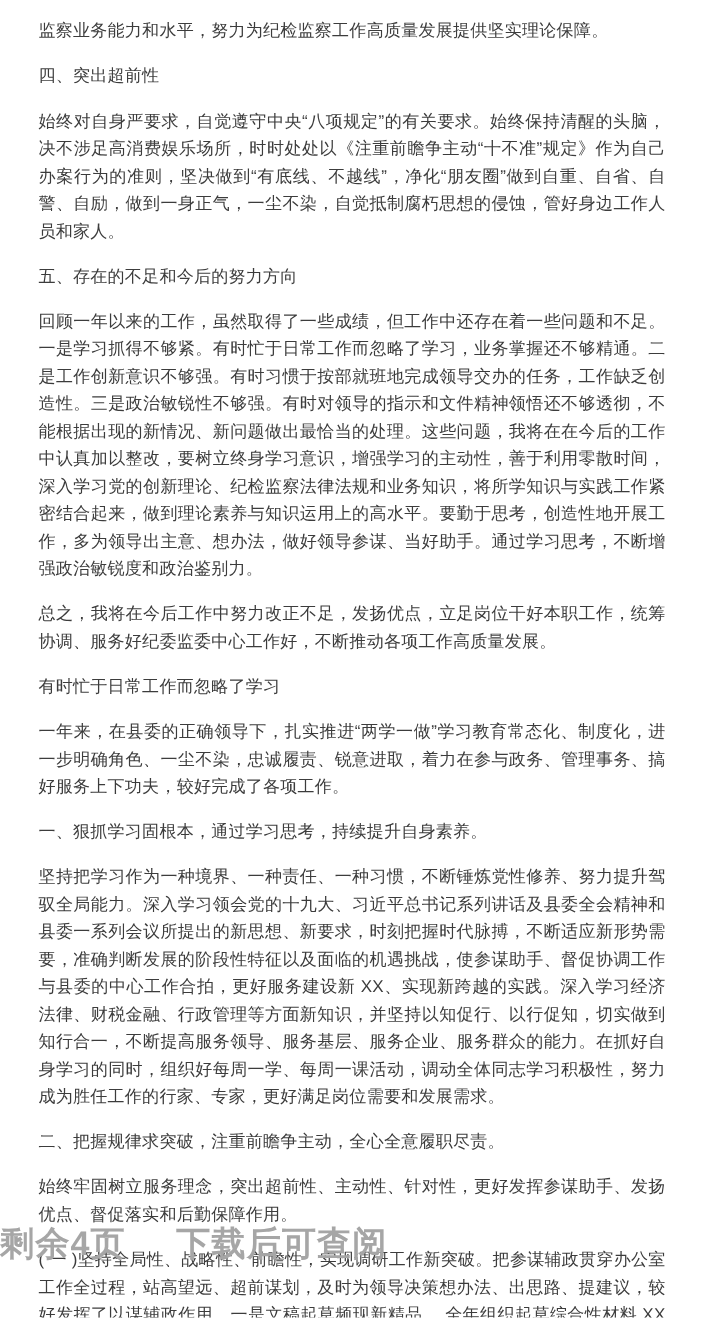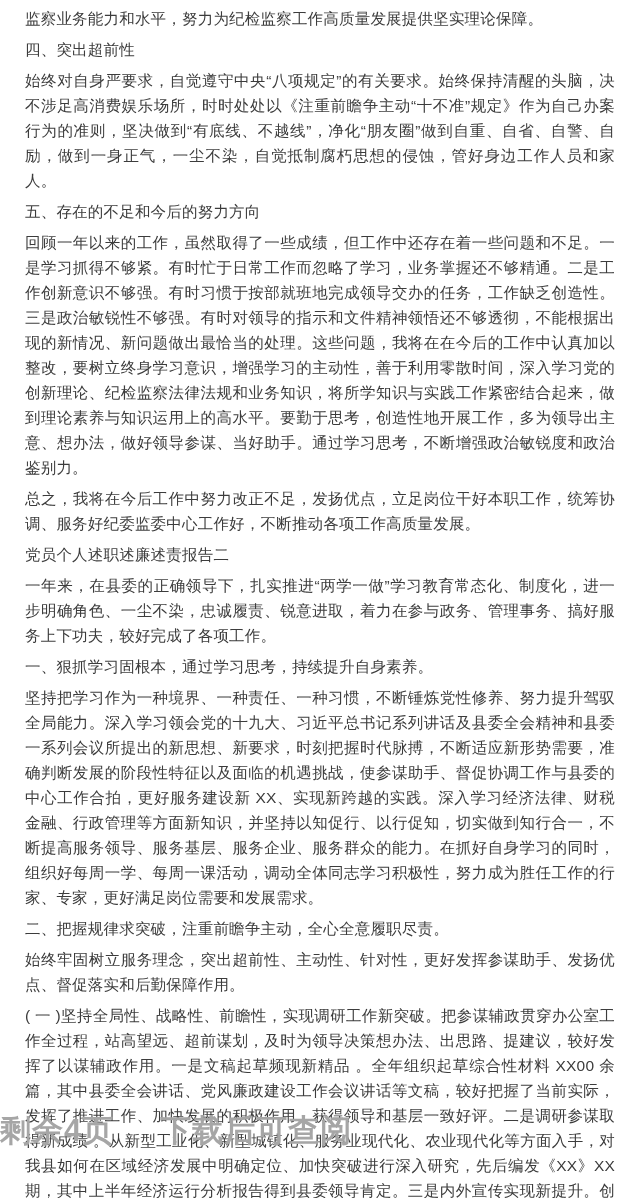--- a/index.html
+++ b/index.html
@@ -7,21 +7,21 @@
     position: relative;
     width: 640px;
     height: 1198px;
     background: #ffffff;
     overflow: hidden;
     box-sizing: border-box;
     padding: 0 19px;
     font-family: "Liberation Sans", "DejaVu Sans", sans-serif;
   }
   .page p {
-    margin: 6px;
+    margin: 16px;
     font-size: 15.5px;
     line-height: 25px;
     color: #3c3c3c;
     text-align: justify;
     text-justify: inter-character;
     letter-spacing: 0.2px;
     word-break: break-all;
   }
   .clipped-top { margin-top: -14px; }   
   .after-gap  { margin-top: 42px; }     
@@ -47,21 +47,21 @@
 
   <p class="clipped-top">监察业务能力和水平，努力为纪检监察工作高质量发展提供坚实理论保障。</p>
 
   <p class="after-gap">四、突出超前性</p>
   <p>始终对自身严要求，自觉遵守中央“八项规定”的有关要求。始终保持清醒的头脑，决不涉足高消费娱乐场所，时时处处以《注重前瞻争主动“十不准”规定》作为自己办案行为的准则，坚决做到“有底线、不越线”，净化“朋友圈”做到自重、自省、自警、自励，做到一身正气，一尘不染，自觉抵制腐朽思想的侵蚀，管好身边工作人员和家人。</p>
 
   <p>五、存在的不足和今后的努力方向</p>
   <p>回顾一年以来的工作，虽然取得了一些成绩，但工作中还存在着一些问题和不足。一是学习抓得不够紧。有时忙于日常工作而忽略了学习，业务掌握还不够精通。二是工作创新意识不够强。有时习惯于按部就班地完成领导交办的任务，工作缺乏创造性。三是政治敏锐性不够强。有时对领导的指示和文件精神领悟还不够透彻，不能根据出现的新情况、新问题做出最恰当的处理。这些问题，我将在在今后的工作中认真加以整改，要树立终身学习意识，增强学习的主动性，善于利用零散时间，深入学习党的创新理论、纪检监察法律法规和业务知识，将所学知识与实践工作紧密结合起来，做到理论素养与知识运用上的高水平。要勤于思考，创造性地开展工作，多为领导出主意、想办法，做好领导参谋、当好助手。通过学习思考，不断增强政治敏锐度和政治鉴别力。</p>
   <p>总之，我将在今后工作中努力改正不足，发扬优点，立足岗位干好本职工作，统筹协调、服务好纪委监委中心工作好，不断推动各项工作高质量发展。</p>
 
-  <p class="new-report">党员个人述职述廉述责报告二</p>
+  <p class="new-report">有时忙于日常工作而忽略了学习</p>
   <p>一年来，在县委的正确领导下，扎实推进“两学一做”学习教育常态化、制度化，进一步明确角色、一尘不染，忠诚履责、锐意进取，着力在参与政务、管理事务、搞好服务上下功夫，较好完成了各项工作。</p>
 
   <p>一、狠抓学习固根本，通过学习思考，持续提升自身素养。</p>
   <p>坚持把学习作为一种境界、一种责任、一种习惯，不断锤炼党性修养、努力提升驾驭全局能力。深入学习领会党的十九大、习近平总书记系列讲话及县委全会精神和县委一系列会议所提出的新思想、新要求，时刻把握时代脉搏，不断适应新形势需要，准确判断发展的阶段性特征以及面临的机遇挑战，使参谋助手、督促协调工作与县委的中心工作合拍，更好服务建设新 XX、实现新跨越的实践。深入学习经济法律、财税金融、行政管理等方面新知识，并坚持以知促行、以行促知，切实做到知行合一，不断提高服务领导、服务基层、服务企业、服务群众的能力。在抓好自身学习的同时，组织好每周一学、每周一课活动，调动全体同志学习积极性，努力成为胜任工作的行家、专家，更好满足岗位需要和发展需求。</p>
 
   <p>二、把握规律求突破，注重前瞻争主动，全心全意履职尽责。</p>
   <p>始终牢固树立服务理念，突出超前性、主动性、针对性，更好发挥参谋助手、发扬优点、督促落实和后勤保障作用。</p>
   <p>( 一 )坚持全局性、战略性、前瞻性，实现调研工作新突破。把参谋辅政贯穿办公室工作全过程，站高望远、超前谋划，及时为领导决策想办法、出思路、提建议，较好发挥了以谋辅政作用。一是文稿起草频现新精品 。全年组织起草综合性材料 XX00 余篇，其中县委全会讲话、党风廉政建设工作会议讲话等文稿，较好把握了当前实际，发挥了推进工作、加快发展的积极作用，获得领导和基层一致好评。二是调研参谋取得新成绩 。从新型工业化、新型城镇化、服务业现代化、农业现代化等方面入手，对我县如何在区域经济发展中明确定位、加快突破进行深入研究，先后编发《XX》XX 期，其中上半年经济运行分析报告得到县委领导肯定。三是内外宣传实现新提升。创新信息编发模式，不断提高信息工作的主动性，增强信息的敏锐性和预见性，努力与县委、县委中心工作合拍共振，全年编发《XXX》90 期，上报信息 XX0 条，完成对外发稿 X0 多篇。四是舆情监管得到新成效 。建立完善舆情从发现</p>
 
   <div class="paywall-footer">

